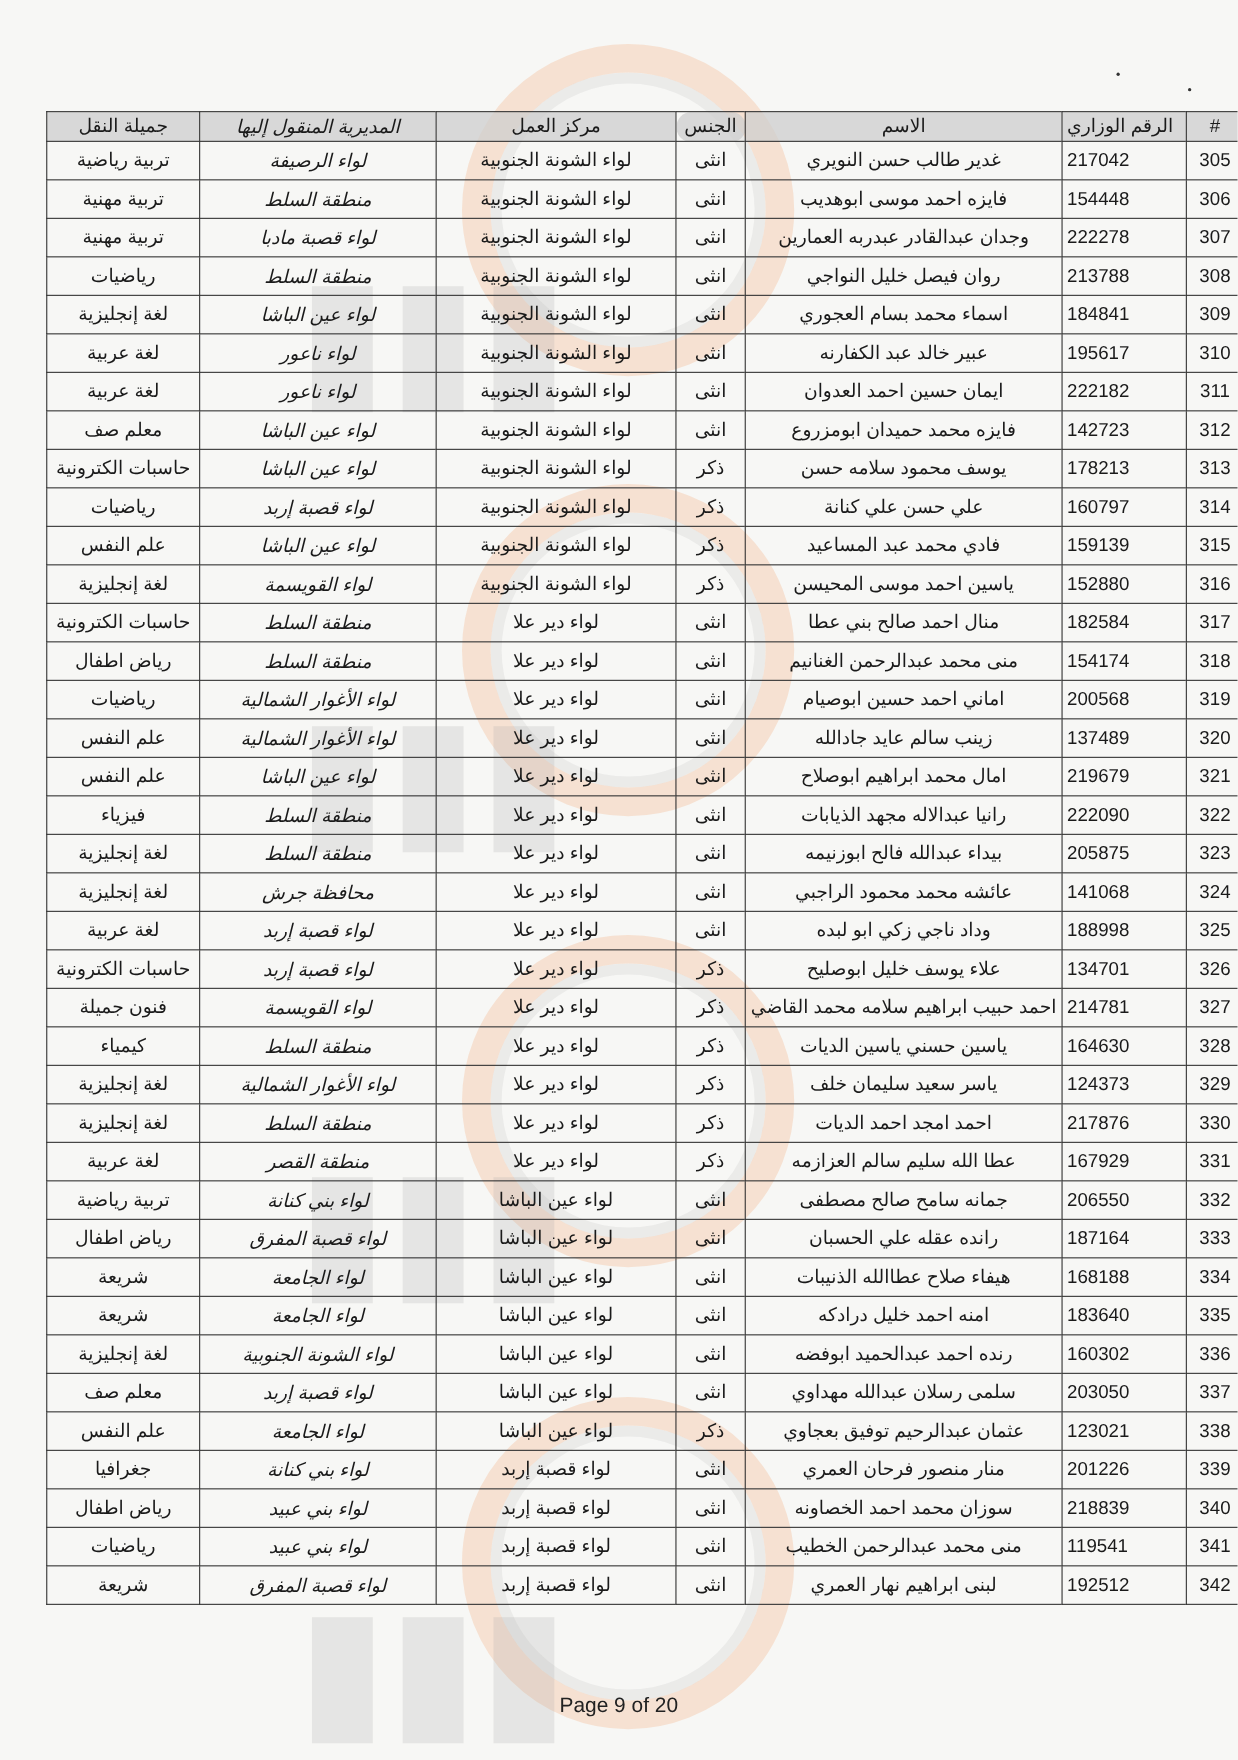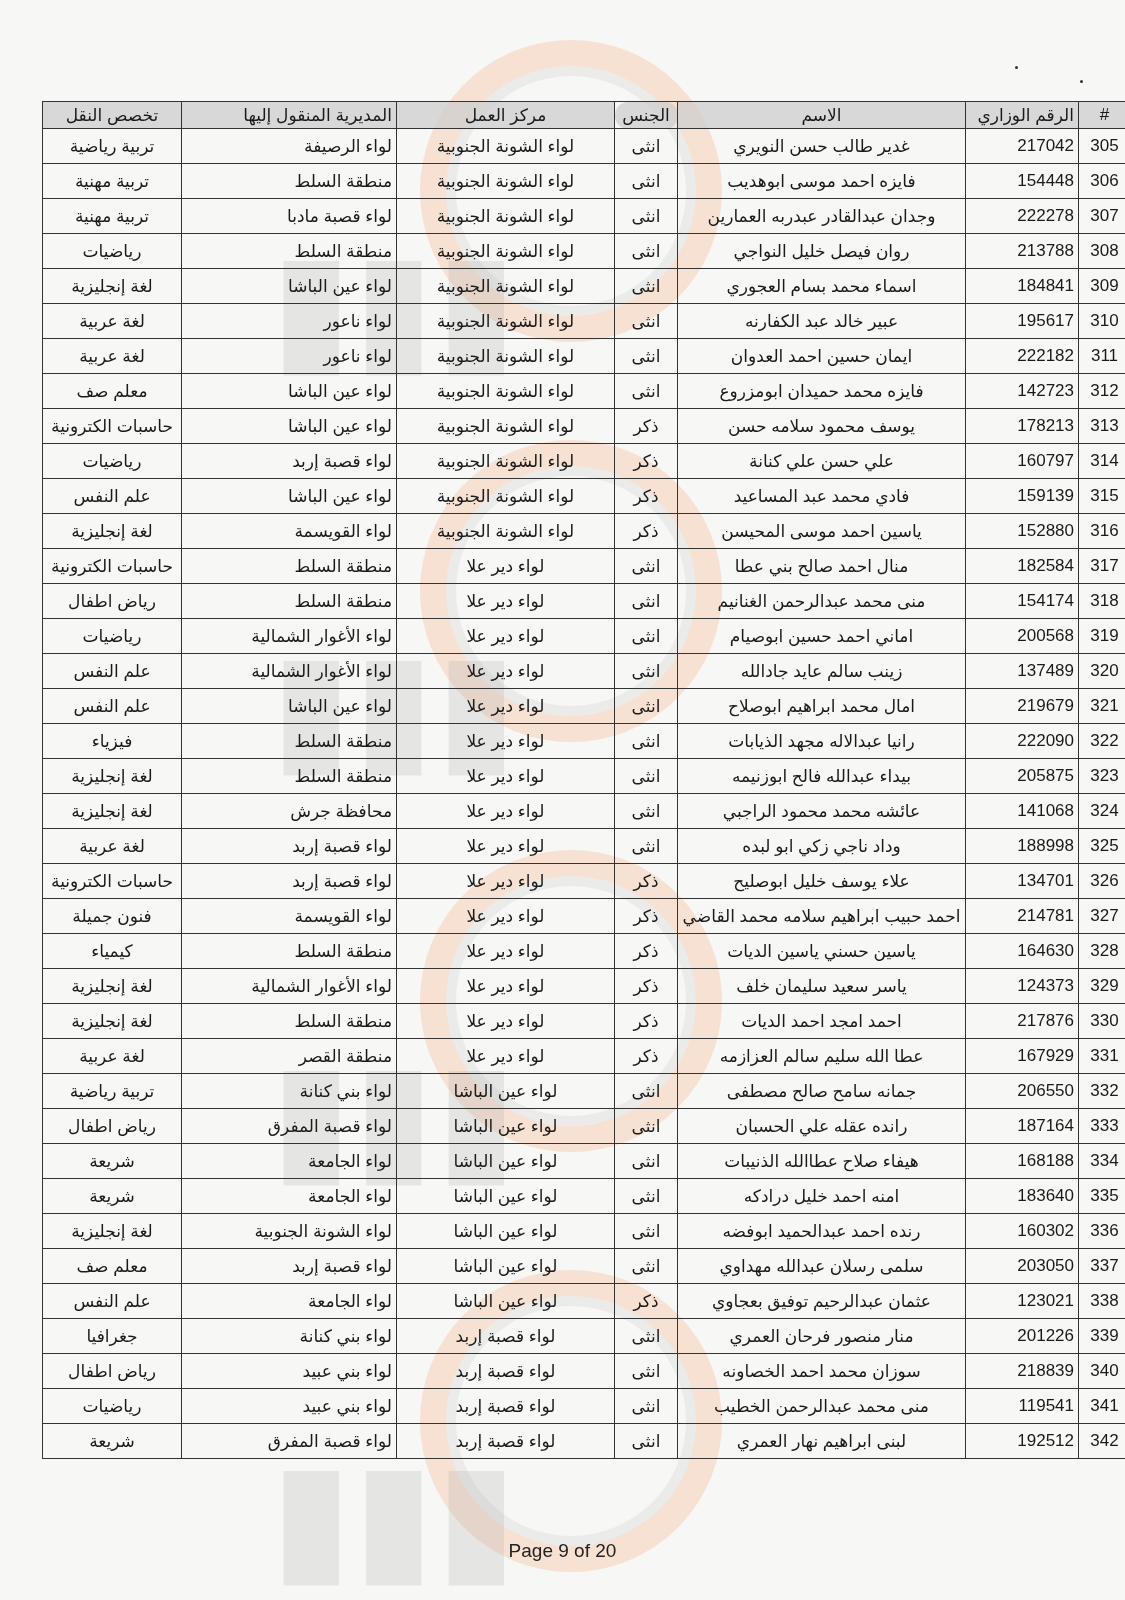--- a/index.html
+++ b/index.html
@@ -29,25 +29,25 @@
     }
     table.roster th, table.roster td {
       border: 1px solid #333; height: 34px; padding: 0 4px;
       font-size: 17px; white-space: nowrap; overflow: hidden;
     }
     table.roster th {
       height: 26px; background: rgba(205,205,205,0.75); font-weight: normal;
       font-size: 17px;
     }
     .c-num { width: 43px; text-align: center; font-size: 19px; }
-    .c-id { width: 104px; text-align: right; font-size: 19px; }
+    .c-id { width: 104px; text-align: left; font-size: 19px; }
     .c-name { width: 279px; text-align: center; }
     .c-gender { width: 54px; text-align: center; border-radius: 13px; }
     .c-center { width: 209px; text-align: center; }
-    .c-dir { width: 206px; text-align: right; }
+    .c-dir { width: 206px; text-align: center; font-style: italic; }
     .c-spec { width: 130px; text-align: center; }
     th.c-num { font-weight: bold; }
     .footer {
       position: absolute; left: 0; width: 1125px; top: 1540px; z-index: 1;
       text-align: center; font-size: 19px; color: #222;
     }
   </style>
 </head>
 <body>
 
@@ -65,21 +65,21 @@
 
 <table class="roster">
   <thead>
     <tr>
       <th class="c-num">#</th>
       <th class="c-id">الرقم الوزاري</th>
       <th class="c-name" style="">الاسم</th>
       <th class="c-gender">الجنس</th>
       <th class="c-center">مركز العمل</th>
       <th class="c-dir">المديرية المنقول إليها</th>
-      <th class="c-spec">تخصص النقل</th>
+      <th class="c-spec">جميلة النقل</th>
     </tr>
   </thead>
   <tbody id="rows">
       <tr>
         <td class="c-num">305</td>
         <td class="c-id">217042</td>
         <td class="c-name">غدير طالب حسن النويري</td>
         <td class="c-gender">انثى</td>
         <td class="c-center">لواء الشونة الجنوبية</td>
         <td class="c-dir">لواء الرصيفة</td>

